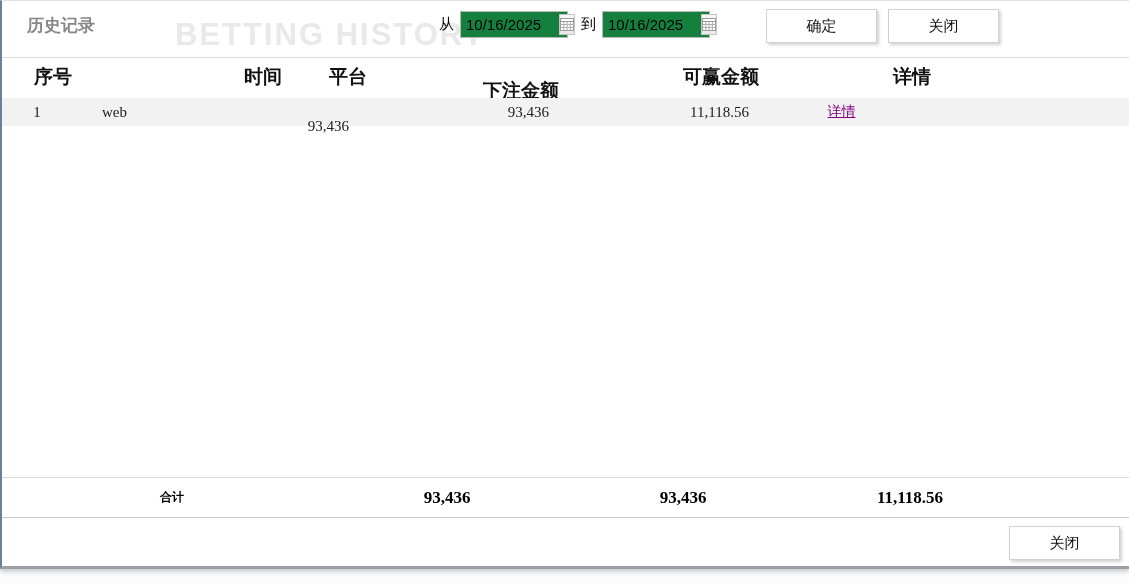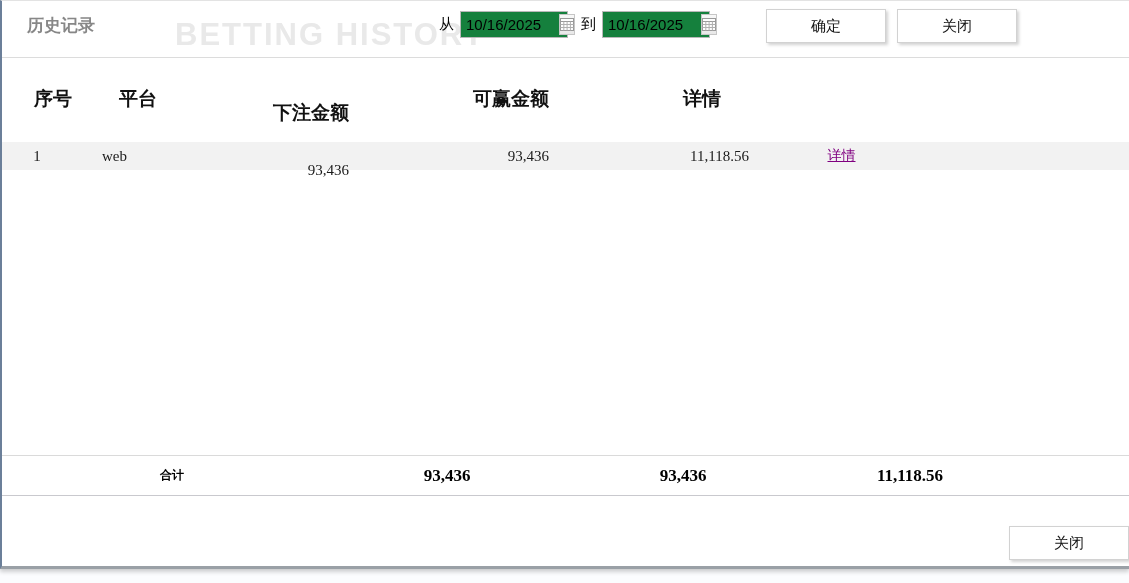--- a/index.html
+++ b/index.html
@@ -13,21 +13,20 @@
     position: relative;
     width: 1129px;
     height: 569px;
     background: #ffffff;
     border-left: 2px solid #6b7f99;
     border-top: 1px solid #e3e3e3;
     border-bottom: 3px solid #9aa0a6;
     box-shadow: 0 3px 4px rgba(0,0,0,0.18), 2px 0 2px rgba(0,0,0,0.05);
     display: flex;
     flex-direction: column;
-    gap: 22px;
   }
   
   .topbar {
     position: relative;
     height: 57px;
     flex: 0 0 auto;
     border-bottom: 1px solid #dcdcdc;
     overflow: hidden;
   }
   .title {
@@ -84,21 +83,21 @@
     justify-content: center;
     cursor: pointer;
   }
   .topbar-buttons {
     position: absolute;
     left: 764px; top: 8px;
     display: flex;
     gap: 11px;
   }
   .btn {
-    width: 120px; height: 34px;
+    width: 111px; height: 34px;
     background: #ffffff;
     border: 1px solid #d2d2d2;
     box-shadow: 2px 2px 3px rgba(0,0,0,0.18);
     font-family: "Liberation Sans", sans-serif;
     font-size: 15px;
     color: #111;
     cursor: pointer;
     text-align: center;
     line-height: 32px;
   }
@@ -194,20 +193,21 @@
     </div>
 
     <div class="topbar-buttons">
       <button class="btn">确定</button>
       <button class="btn">关闭</button>
     </div>
   </div>
 
   <div class="thead">
     <div class="c1">序号</div>
+    <div class="c2">时间</div>
     <div class="c3">平台</div>
     <div class="c4">下注金额</div>
     <div class="c6">可赢金额</div>
     <div class="c7">详情</div>
   </div>
 
   <div class="trow">
     <div class="c1">1</div>
     <div class="c3">web</div>
     <div class="c4">93,436</div>

